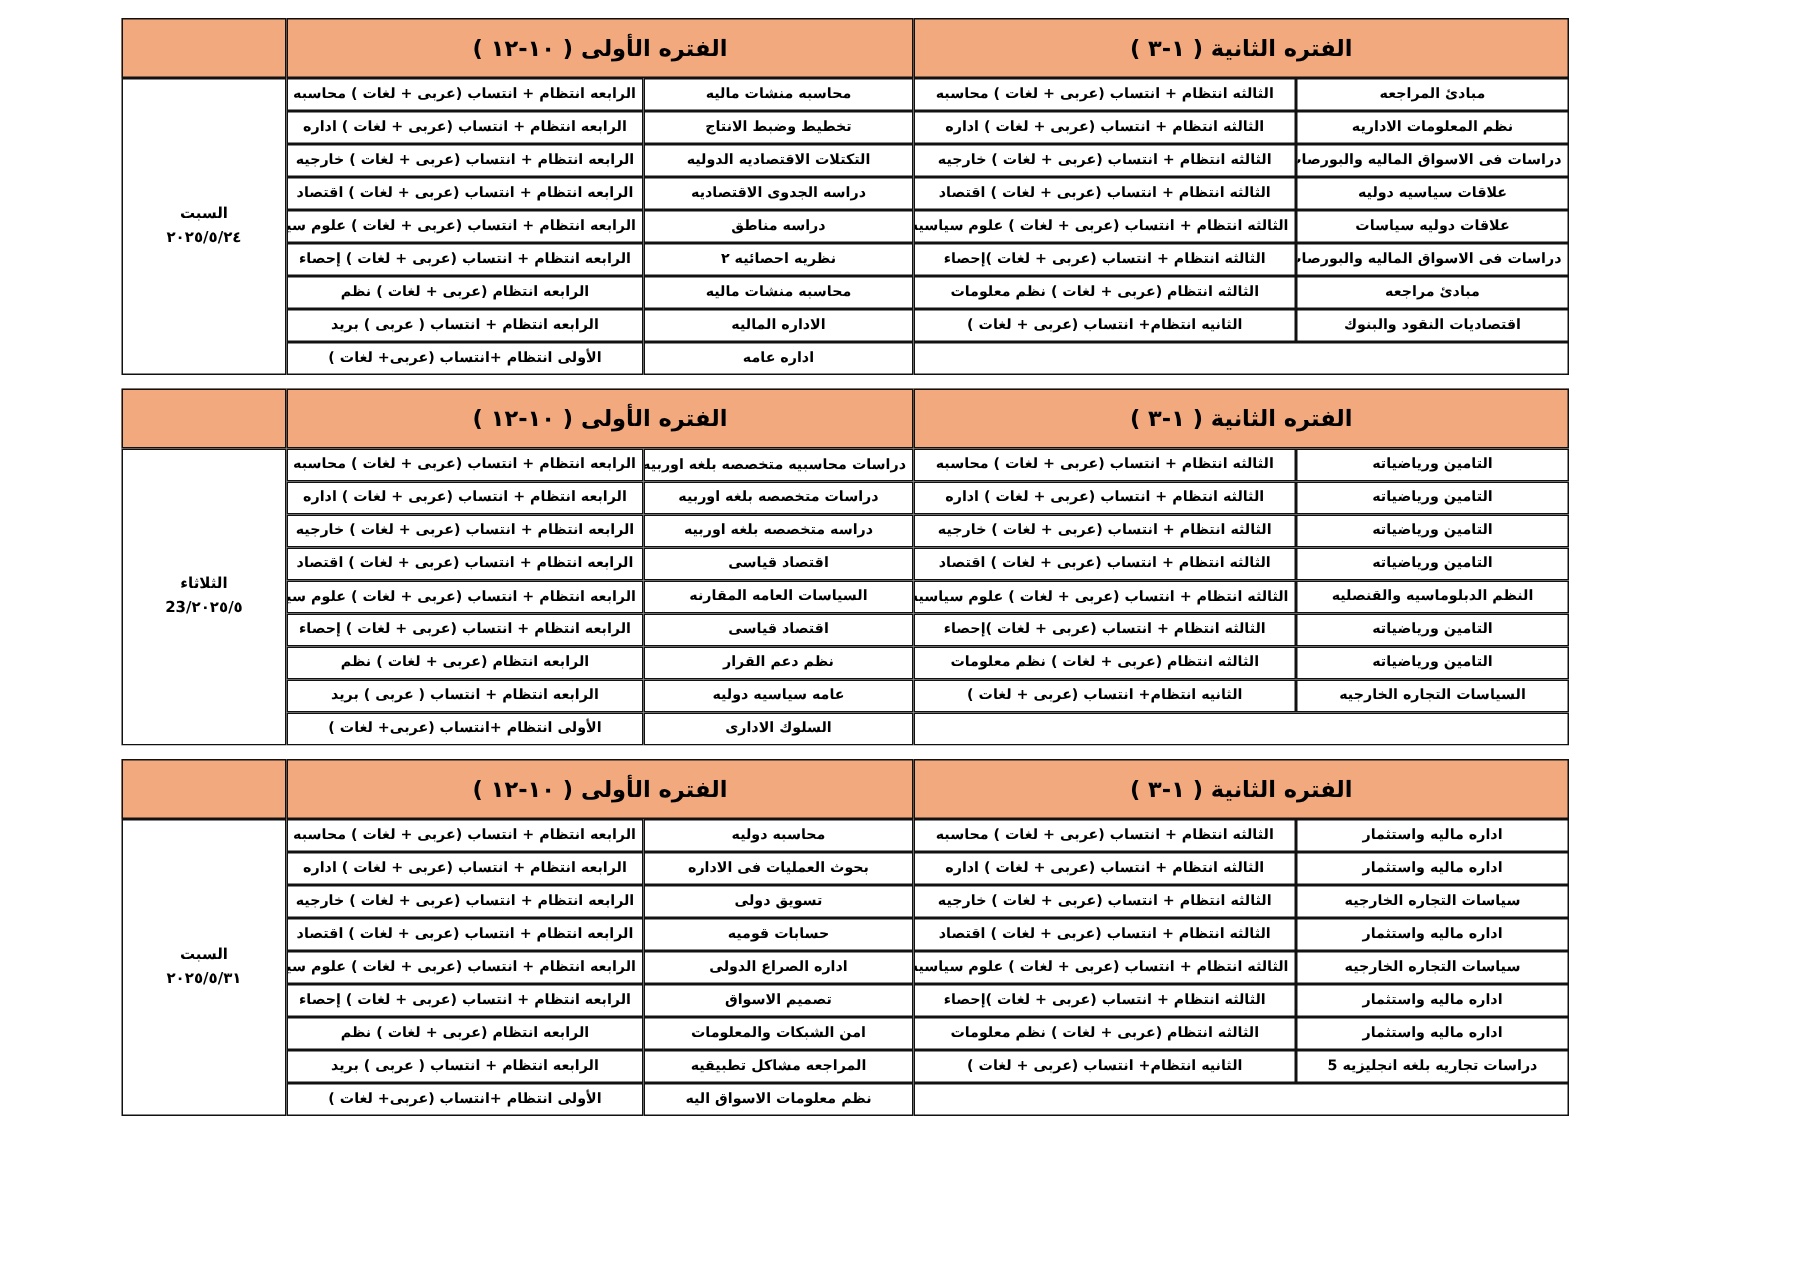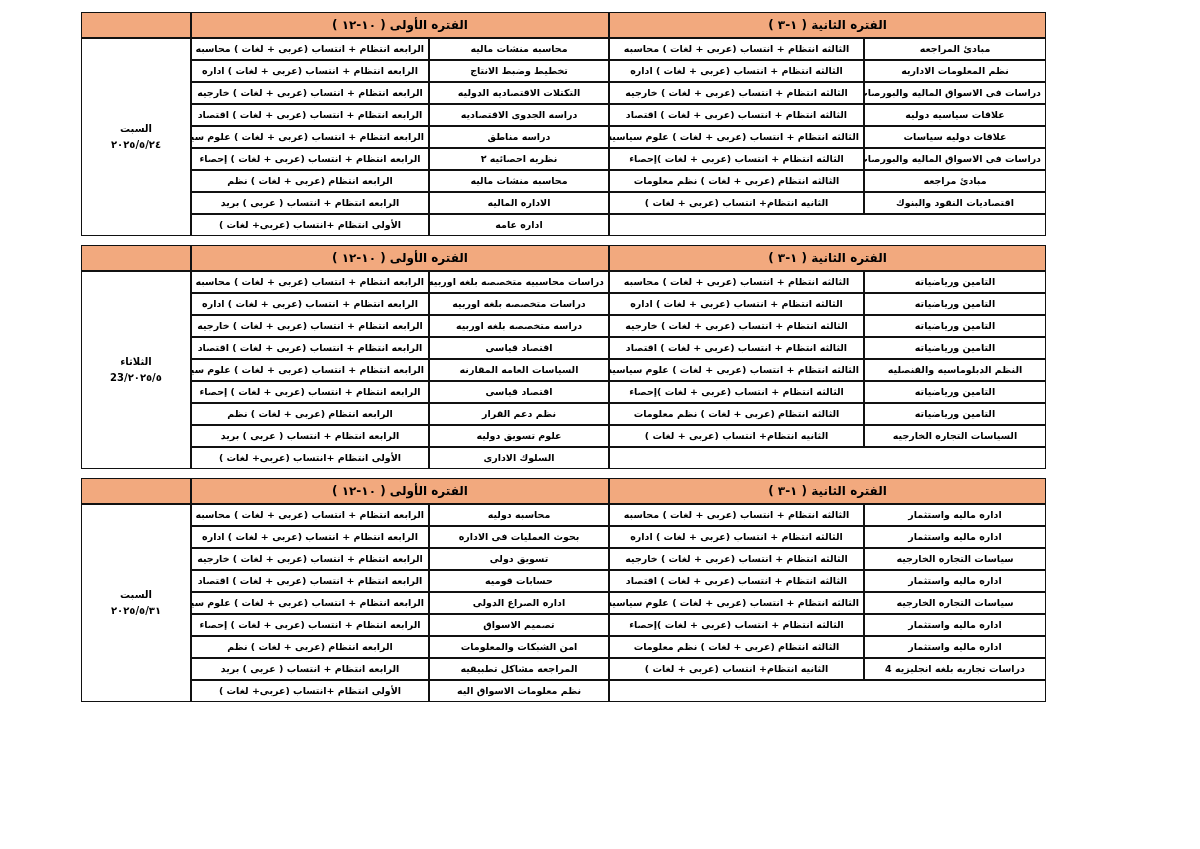--- a/index.html
+++ b/index.html
@@ -47,23 +47,23 @@
   }
   
   col.c-date    { width: 110px; }
   col.c-cls1    { width: 238px; }
   col.c-sub1    { width: 180px; }
   col.c-cls2    { width: 255px; }
   col.c-sub2    { width: 182px; }
 
   td.period-head {
     background: #F2A97E;
-    font-size: 12px;
+    font-size: 15px;
     font-weight: bold;
-    height: 26px;
+    height: 40px;
     letter-spacing: 0.2px;
   }
   td.date-head {
     background: #F2A97E;
     height: 26px;
   }
   td.date-cell {
     font-size: 10px;
     line-height: 1.6;
     font-weight: bold;
@@ -209,21 +209,21 @@
         </tr>
         <tr>
           <td>التامين ورياضياته</td>
           <td>الثالثه انتظام  (عربى + لغات ) نظم معلومات</td>
           <td>نظم دعم القرار</td>
           <td>الرابعه انتظام  (عربى + لغات ) نظم</td>
         </tr>
         <tr>
           <td>السياسات التجاره الخارجيه</td>
           <td>الثانيه انتظام+ انتساب (عربى + لغات )</td>
-          <td>علوم تسويق دوليه</td>
+          <td>عامه سياسيه دوليه</td>
           <td>الرابعه انتظام + انتساب ( عربى ) بريد</td>
         </tr>
         <tr>
           <td class="empty-cell blank-span" colspan="2"></td>
           <td>السلوك الادارى</td>
           <td>الأولى انتظام +انتساب (عربى+ لغات )</td>
         </tr>
         <tr class="block-gap">
           <td colspan="5"></td>
         </tr>
@@ -272,21 +272,21 @@
           <td>تصميم الاسواق</td>
           <td>الرابعه انتظام + انتساب (عربى + لغات ) إحصاء</td>
         </tr>
         <tr>
           <td>اداره ماليه واستثمار</td>
           <td>الثالثه انتظام  (عربى + لغات ) نظم معلومات</td>
           <td>امن الشبكات والمعلومات</td>
           <td>الرابعه انتظام  (عربى + لغات ) نظم</td>
         </tr>
         <tr>
-          <td>دراسات تجاريه بلغه انجليزيه 4</td>
+          <td>دراسات تجاريه بلغه انجليزيه 5</td>
           <td>الثانيه انتظام+ انتساب (عربى + لغات )</td>
           <td>المراجعه مشاكل تطبيقيه</td>
           <td>الرابعه انتظام + انتساب ( عربى ) بريد</td>
         </tr>
         <tr>
           <td class="empty-cell blank-span" colspan="2"></td>
           <td>نظم معلومات الاسواق اليه</td>
           <td>الأولى انتظام +انتساب (عربى+ لغات )</td>
         </tr>
       </tbody>

